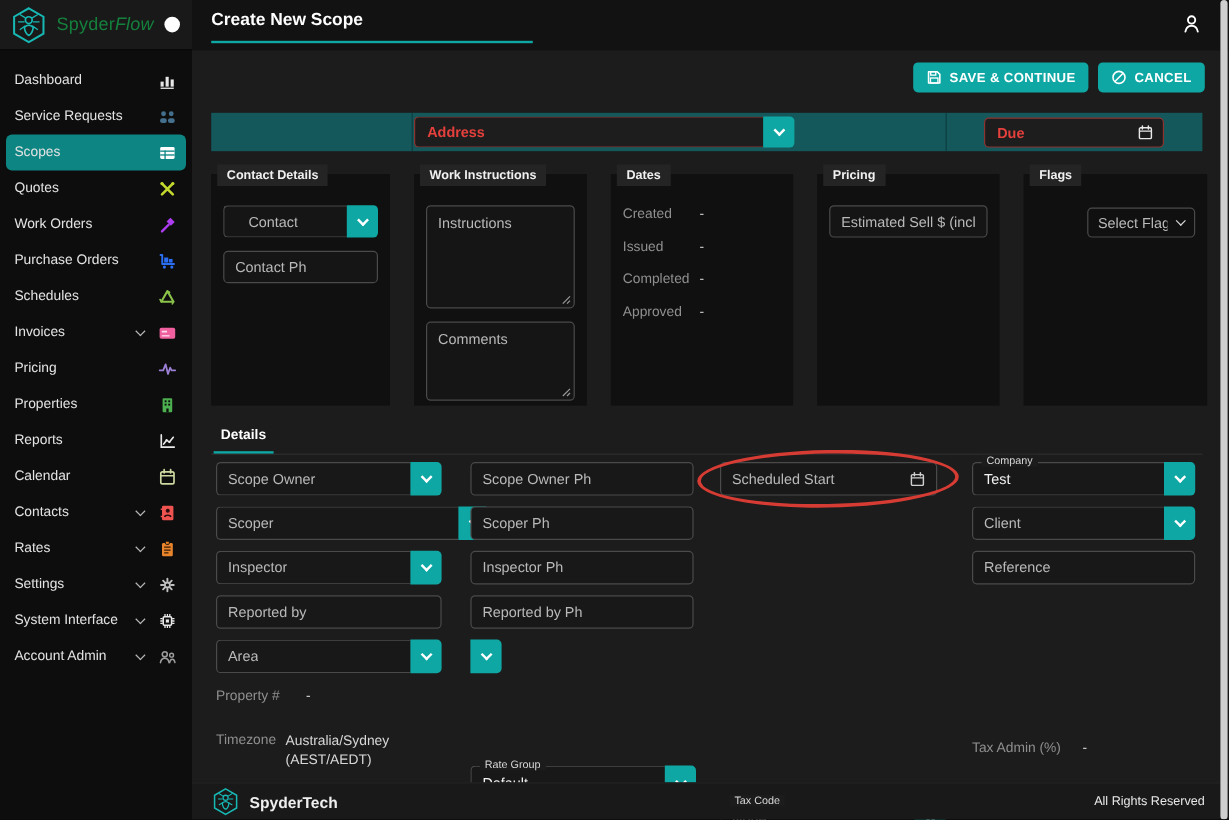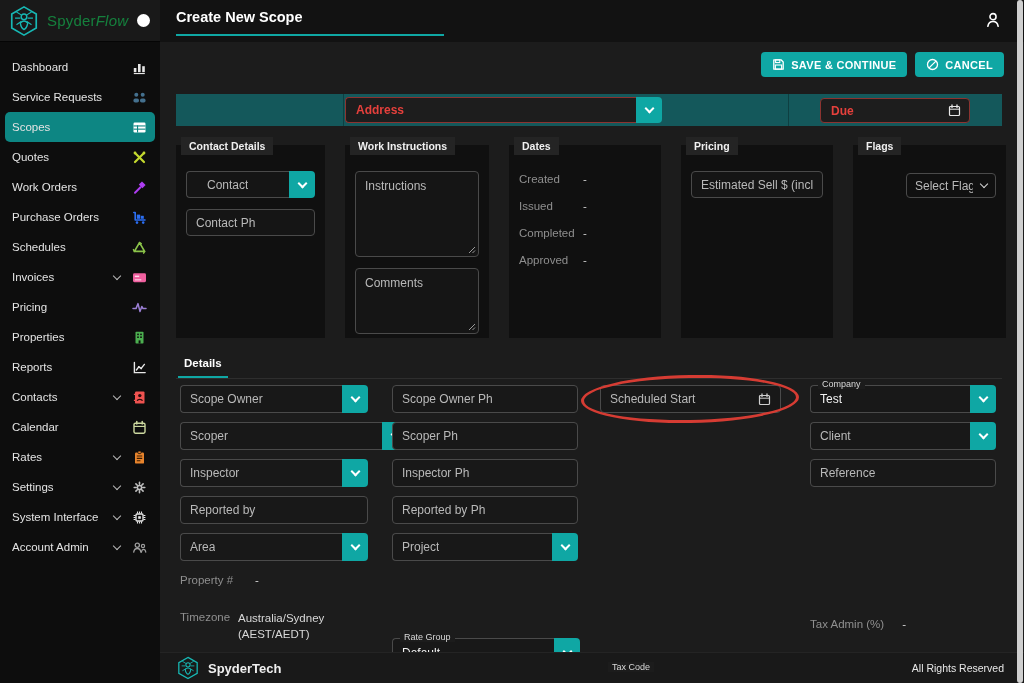--- a/index.html
+++ b/index.html
@@ -230,39 +230,39 @@
           <svg width="15" height="15" viewBox="0 0 15 15">
               <path d="M2.4 2.4 V12.6 H13.2" fill="none" stroke="#e8e8e8" stroke-width="1.4" stroke-linecap="round"></path>
               <path d="M4.4 10 L6.8 6.8 L9.2 8.4 L12.4 4.4" fill="none" stroke="#e8e8e8" stroke-width="1.4" stroke-linejoin="round" stroke-linecap="round"></path>
               <circle cx="6.8" cy="6.8" r="0.9" fill="#e8e8e8"></circle>
               <circle cx="9.2" cy="8.4" r="0.9" fill="#e8e8e8"></circle>
             </svg>
         </span>
       </div>
 
       <div class="nav-item">
+        <span class="lbl">Calendar</span>
+        <span class="nav-ico">
+          <svg width="15" height="15" viewBox="0 0 15 15">
+              <rect x="2" y="3.2" width="11" height="10" rx="1.4" fill="none" stroke="#cdd9a0" stroke-width="1.4"></rect>
+              <path d="M4.8 1.4 V4 M10.2 1.4 V4" stroke="#cdd9a0" stroke-width="1.5" stroke-linecap="round"></path>
+              <path d="M2 6.4 H13" stroke="#cdd9a0" stroke-width="1.2"></path>
+            </svg>
+        </span>
+      </div>
+
+      <div class="nav-item">
         <span class="lbl">Contacts</span>
         <span class="chev-nav"></span>
         <span class="nav-ico">
           <svg width="15" height="15" viewBox="0 0 15 15">
               <rect x="3" y="1.4" width="9.5" height="12.2" rx="1.2" fill="#ef5350"></rect>
               <path d="M1.9 4.4 h2 M1.9 10.4 h2" stroke="#ef5350" stroke-width="1.4"></path>
               <circle cx="7.8" cy="5.6" r="1.7" fill="#2a0c0c"></circle>
               <path d="M5.2 10.8 c0.5-1.9 4.7-1.9 5.2 0" fill="none" stroke="#2a0c0c" stroke-width="1.3"></path>
-            </svg>
-        </span>
-      </div>
-
-      <div class="nav-item">
-        <span class="lbl">Calendar</span>
-        <span class="nav-ico">
-          <svg width="15" height="15" viewBox="0 0 15 15">
-              <rect x="2" y="3.2" width="11" height="10" rx="1.4" fill="none" stroke="#cdd9a0" stroke-width="1.4"></rect>
-              <path d="M4.8 1.4 V4 M10.2 1.4 V4" stroke="#cdd9a0" stroke-width="1.5" stroke-linecap="round"></path>
-              <path d="M2 6.4 H13" stroke="#cdd9a0" stroke-width="1.2"></path>
             </svg>
         </span>
       </div>
 
       <div class="nav-item">
         <span class="lbl">Rates</span>
         <span class="chev-nav"></span>
         <span class="nav-ico">
           <svg width="15" height="15" viewBox="0 0 15 15">
               <rect x="3" y="2.4" width="9" height="11.2" rx="1.2" fill="#e8842c"></rect>
@@ -495,23 +495,20 @@
 
       <div class="abs f-select" style="left:20px; top:148px; width:188px">
         <div class="box">
             <span class="ph">Area</span>
           </div>
         <button class="sel-btn">
             <span class="chev-w"></span>
           </button>
       </div>
       <div class="abs f-select" style="left:232px; top:148px; width:186px">
-        <div class="box">
-            <span class="ph">Project</span>
-          </div>
         <button class="sel-btn">
             <span class="chev-w"></span>
           </button>
       </div>
 
       <div class="abs plain-kv" style="left:20px; top:189px">
         <span class="k" style="width:75px">Property #</span>
         <span class="v">-</span>
       </div>
 

